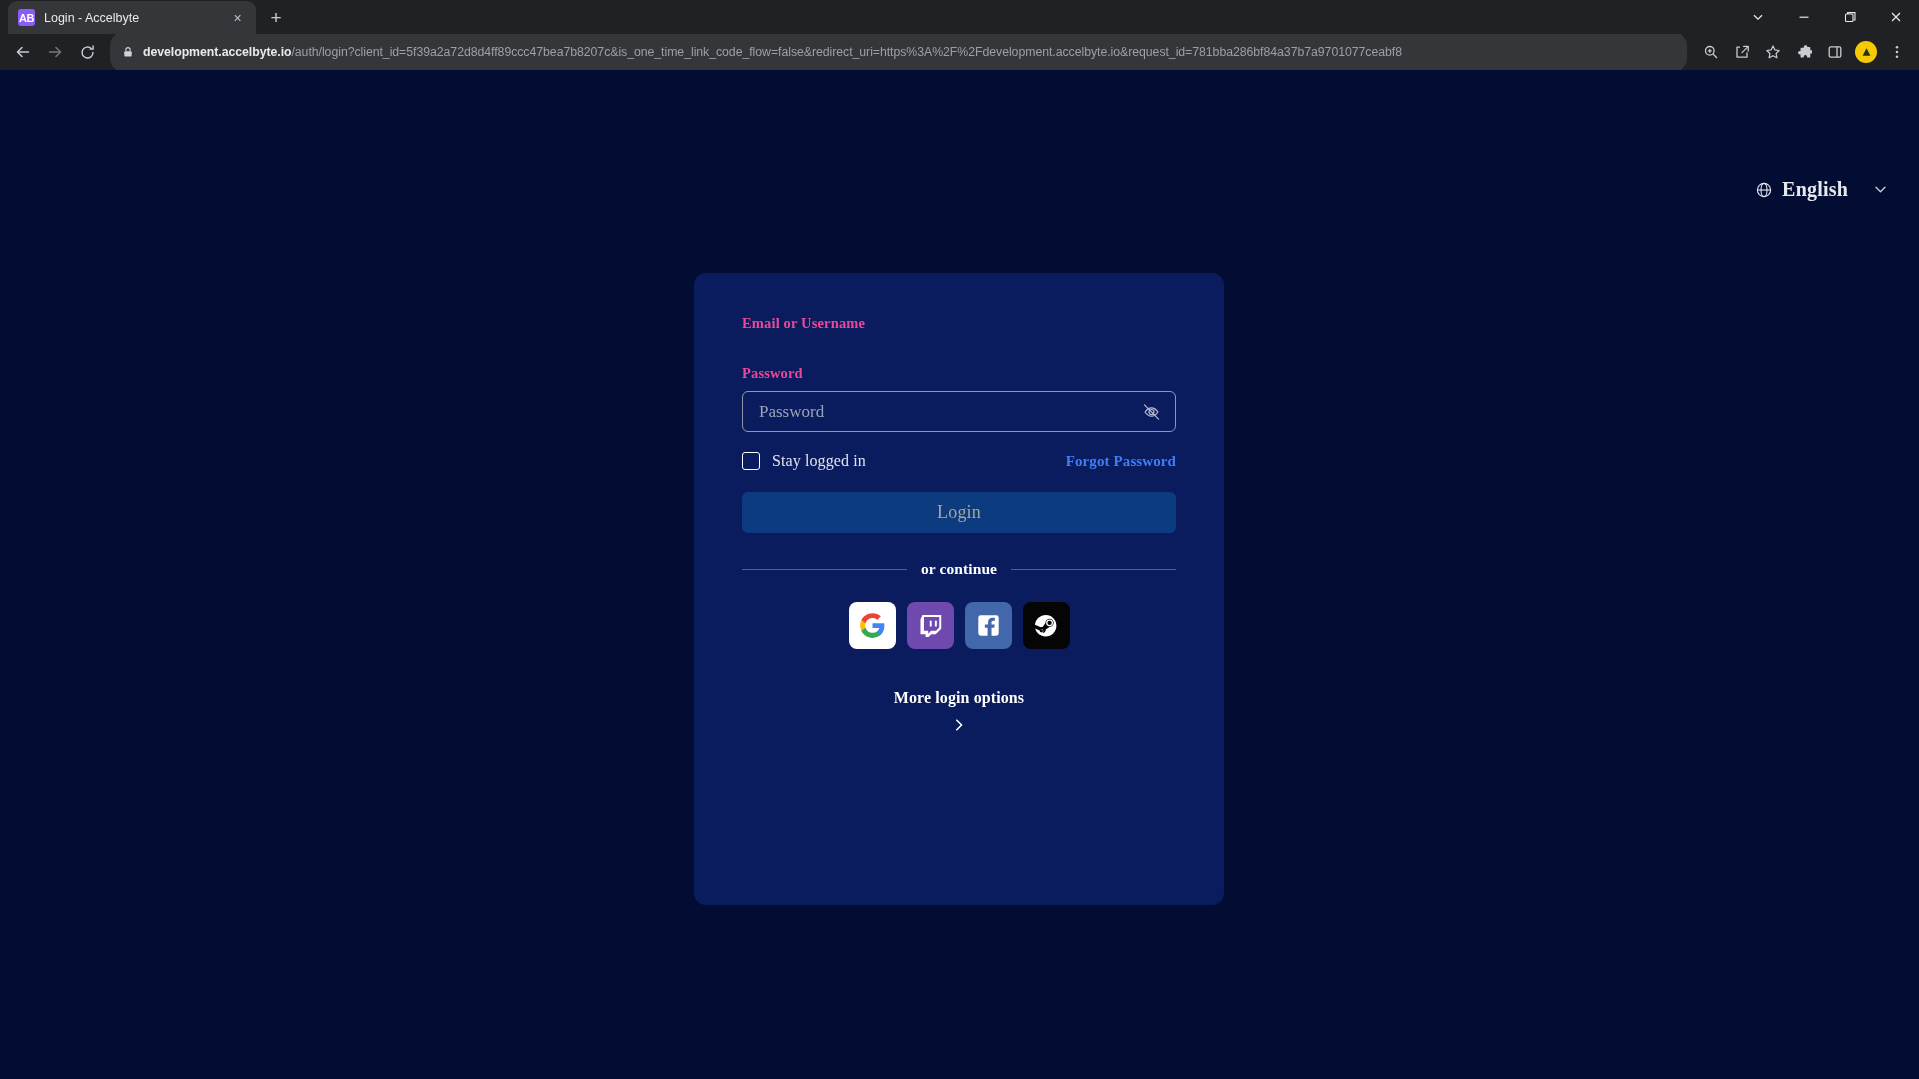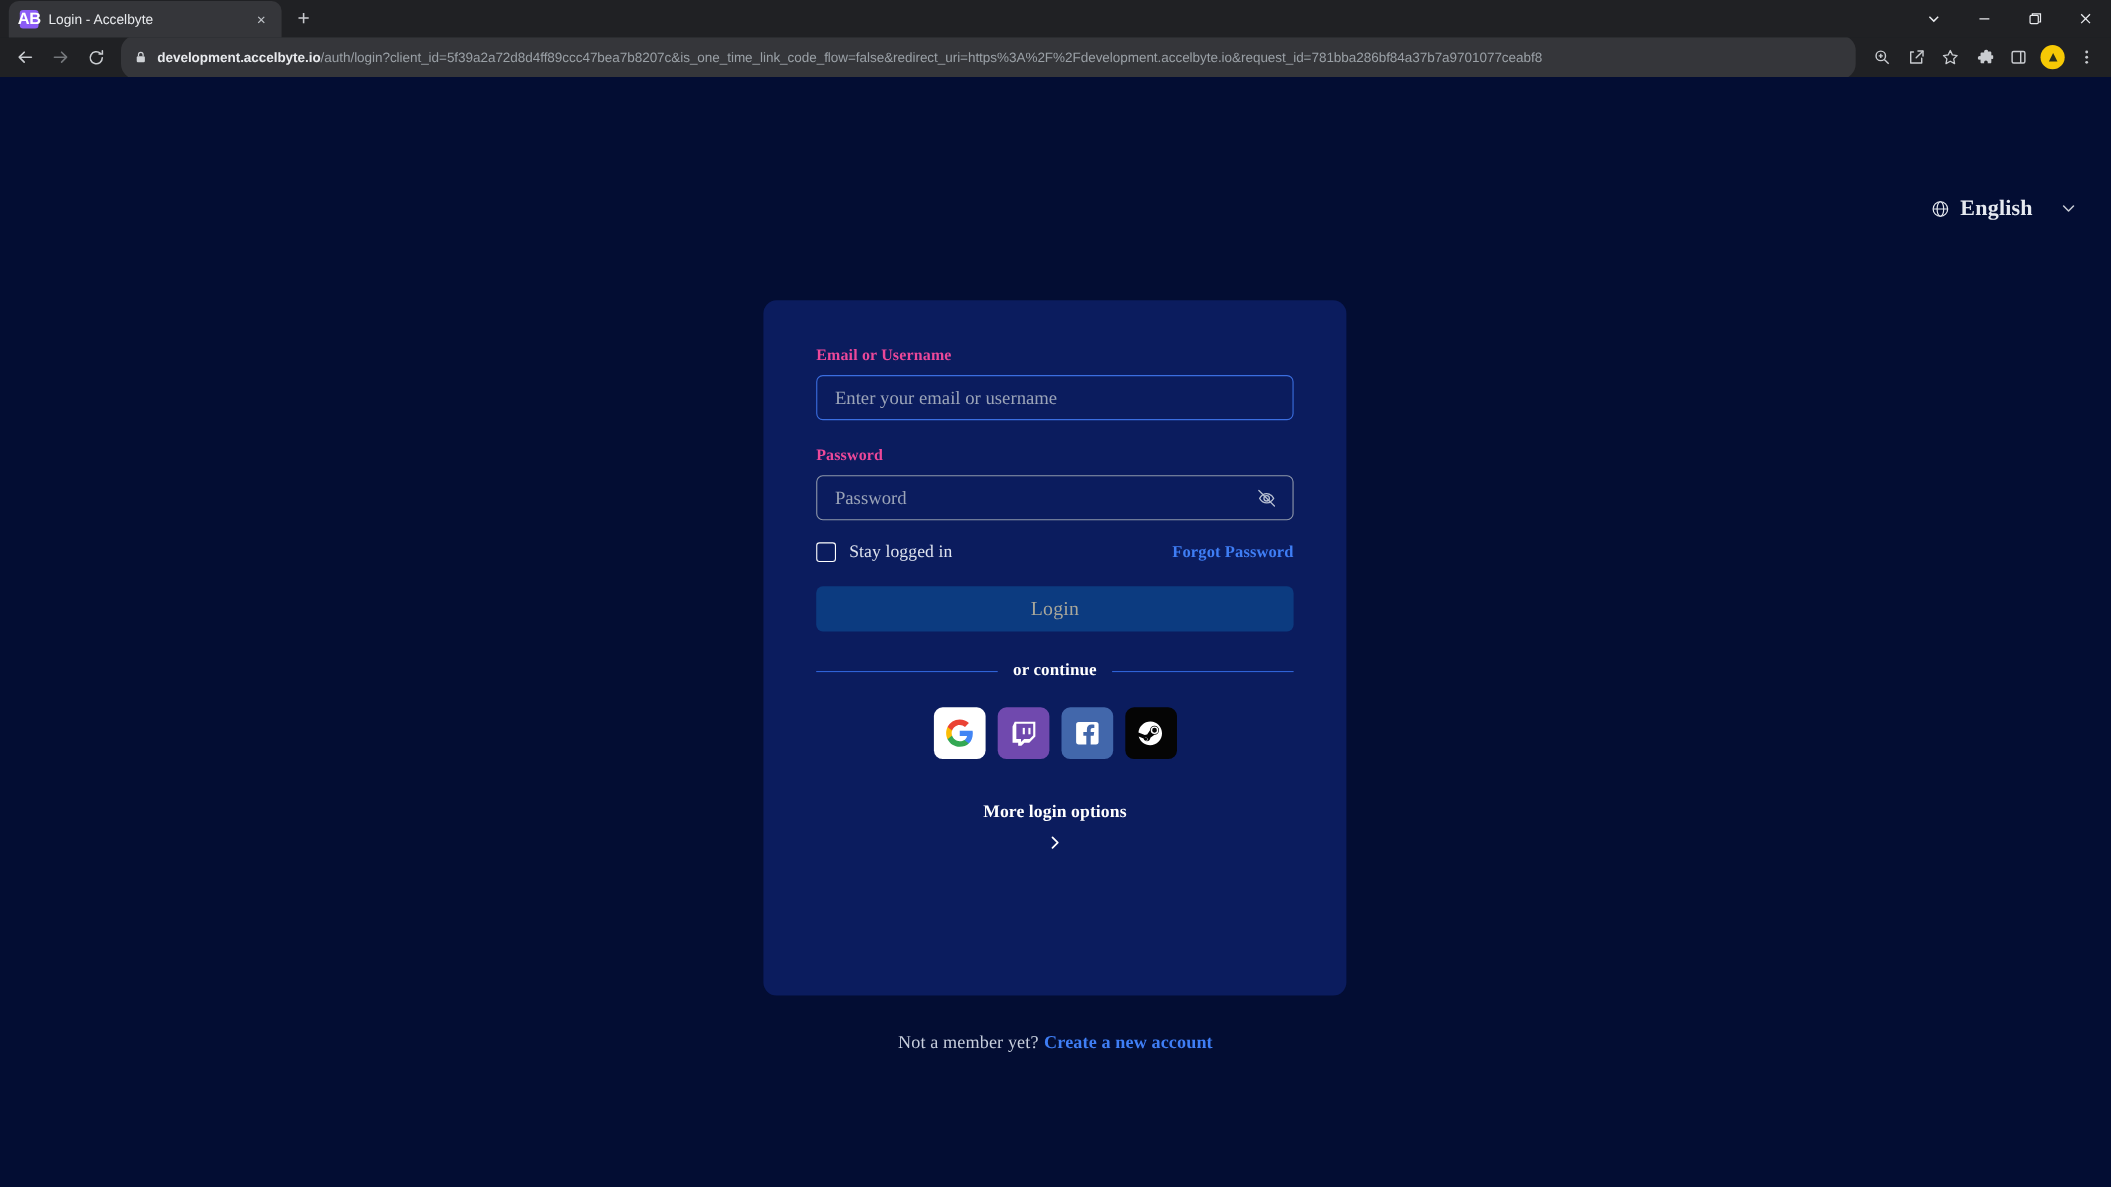--- a/index.html
+++ b/index.html
@@ -42,21 +42,21 @@
 
   .tab-favicon {
     width: 17px;
     height: 17px;
     border-radius: 3px;
     background: #8b5cf6;
     display: flex;
     align-items: center;
     justify-content: center;
     color: #fff;
-    font-size: 15px;
+    font-size: 11px;
     font-weight: 700;
     font-family: "Liberation Sans", sans-serif;
     letter-spacing: -0.5px;
     flex-shrink: 0;
   }
 
   .tab-title {
     flex: 1;
     color: #e8eaed;
     font-size: 12.5px;
@@ -499,23 +499,20 @@
       <svg width="17" height="17" viewBox="0 0 17 17" fill="none" stroke="#c7cbd4" stroke-width="1.4" stroke-linecap="round" stroke-linejoin="round">
           <path d="M4 6.3 L8.5 10.8 L13 6.3"></path>
         </svg>
     </span>
   </div>
 
   <div class="card">
 
 
     <div class="field-label">Email or Username</div>
-    <div class="input-wrap focused">
-      <input type="text" placeholder="Enter your email or username" style="">
-    </div>
 
     <div class="field-gap"></div>
 
     <div class="field-label">Password</div>
     <div class="input-wrap plain">
       <input type="text" placeholder="Password" style="">
       <span class="eye-btn">
         <svg width="21" height="21" viewBox="0 0 22 22" fill="none" stroke="currentColor" stroke-width="1.25" stroke-linecap="round" stroke-linejoin="round">
             <path d="M4.3 11 C6.1 8.2 8.6 6.6 11 6.6 C13.4 6.6 15.9 8.2 17.7 11 C15.9 13.8 13.4 15.4 11 15.4 C8.6 15.4 6.1 13.8 4.3 11 Z"></path>
             <circle cx="11" cy="11" r="2.6"></circle>
@@ -585,17 +582,14 @@
     <div class="more-options">
       <span class="mo-text">More login options</span>
       <span class="mo-chev">
         <svg width="14" height="14" viewBox="0 0 14 14" fill="none" stroke="#ffffff" stroke-width="1.6" stroke-linecap="round" stroke-linejoin="round">
             <path d="M4.8 2.2 L9.6 7 L4.8 11.8"></path>
           </svg>
       </span>
     </div>
   </div>
 
-  <div class="footer-row">
-    <span>Not a member yet?</span><a class="create-link" href="#">Create a new account</a>
-  </div>
 
 </div>
 
 </body></html>

